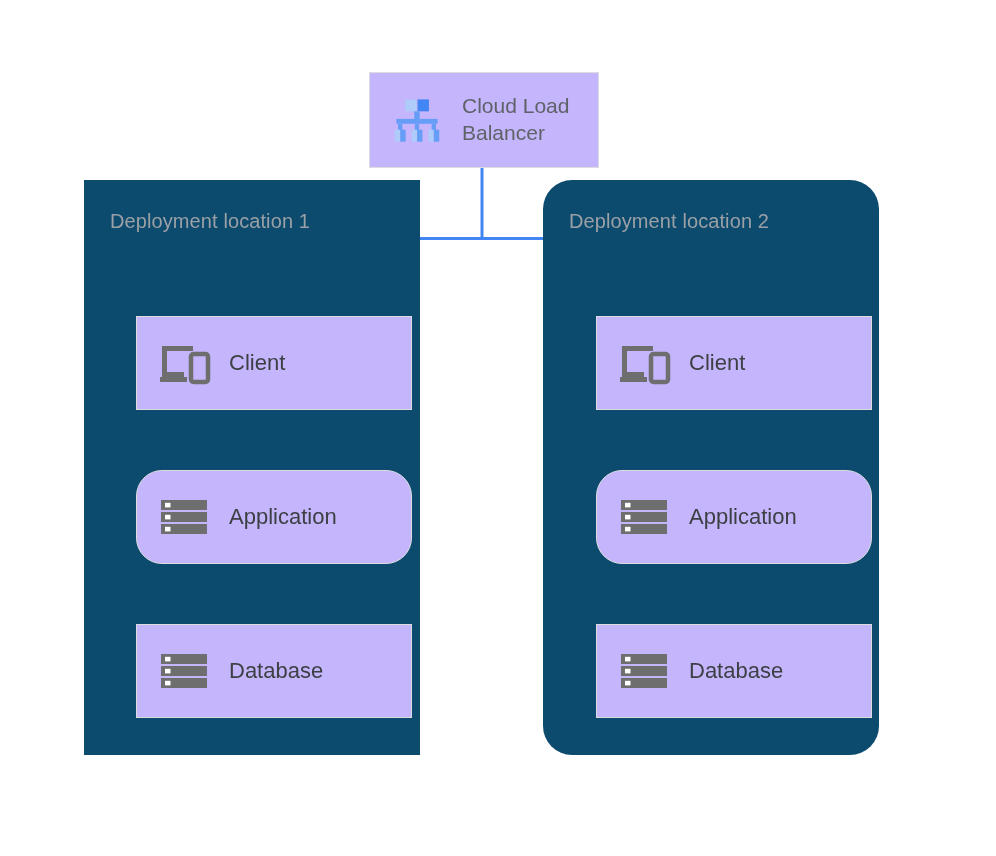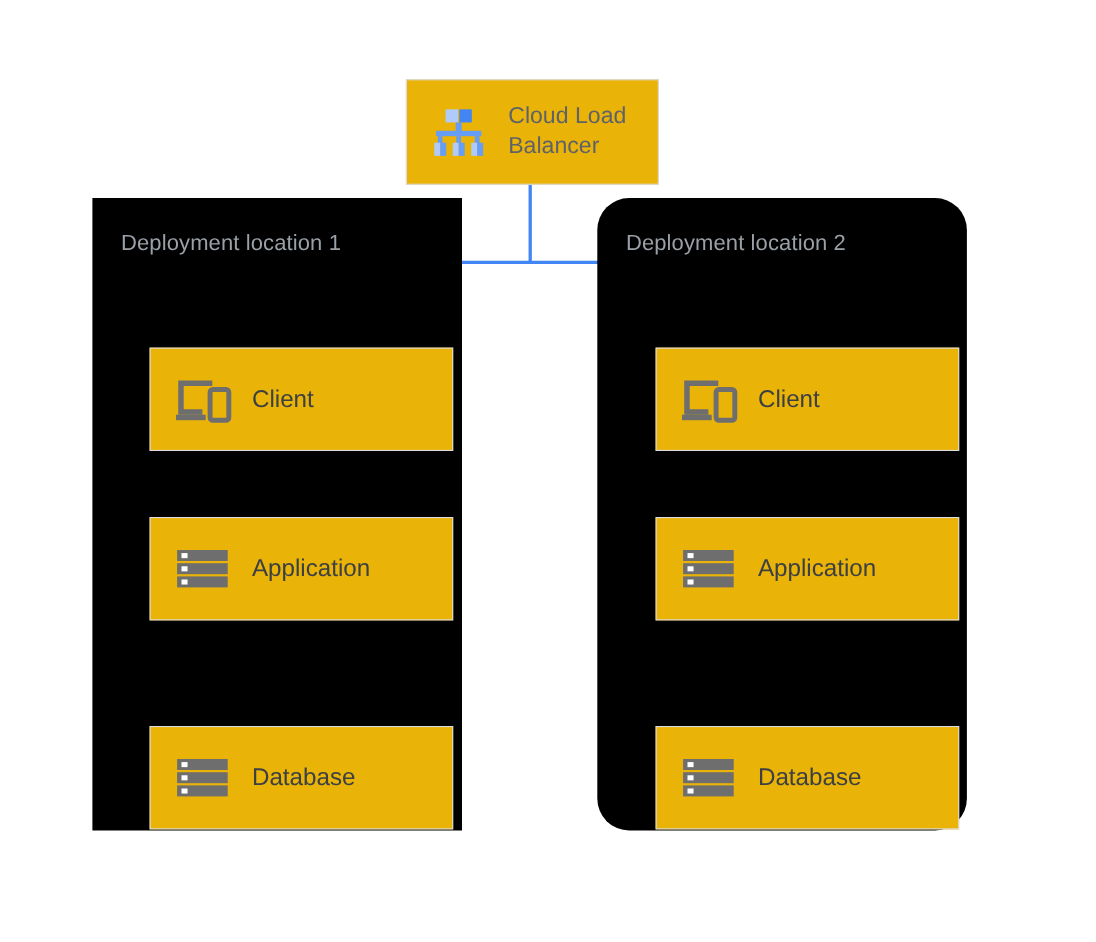--- a/index.html
+++ b/index.html
@@ -30,39 +30,39 @@
     left: 0;
     top: 0;
     width: 996px;
     height: 856px;
     z-index: 1;
   }
 
   
   .panel {
     position: absolute;
-    background: #000000;
+    background: #0c4a6e;
     z-index: 2;
   }
   .panel-label {
     position: absolute;
     top: 30px;
     left: 26px;
     font-size: 20px;
     color: #9aa0a6;
     white-space: nowrap;
     letter-spacing: 0.1px;
   }
   #panel-left  { left: 84px;  top: 180px; width: 336px; height: 575px; }
   #panel-right { left: 543px; top: 180px; width: 336px; height: 575px; border-radius: 29px; }
 
   
   .card {
     position: absolute;
-    background: #eab308;
+    background: #c4b5fd;
     border: 1px solid #dadce0;
     box-sizing: border-box;
     display: flex;
     align-items: center;
     z-index: 4;
   }
   .card-icon {
     flex: 0 0 auto;
     display: flex;
     align-items: center;
@@ -94,22 +94,22 @@
   }
 
   
   .node-card { width: 276px; height: 94px; padding-left: 20px; }
   .node-card .card-icon { width: 56px; height: 48px; }
   .node-card .card-label { margin-left: 16px; }
 
   .col-left  { left: 136px; }
   .col-right { left: 596px; }
   .row-client { top: 316px; }
-  .row-app    { top: 470px; }
-  .row-db     { top: 660px; align-items: center; }
+  .row-app    { top: 470px; border-radius: 26px; }
+  .row-db     { top: 624px; align-items: center; }
 
   
   .icon-svg { display: block; }
 </style>
 </head>
 <body>
 
 <div id="canvas">
 
   <svg id="connectors" viewBox="0 0 996 856" width="996" height="856" xmlns="http://www.w3.org/2000/svg">

